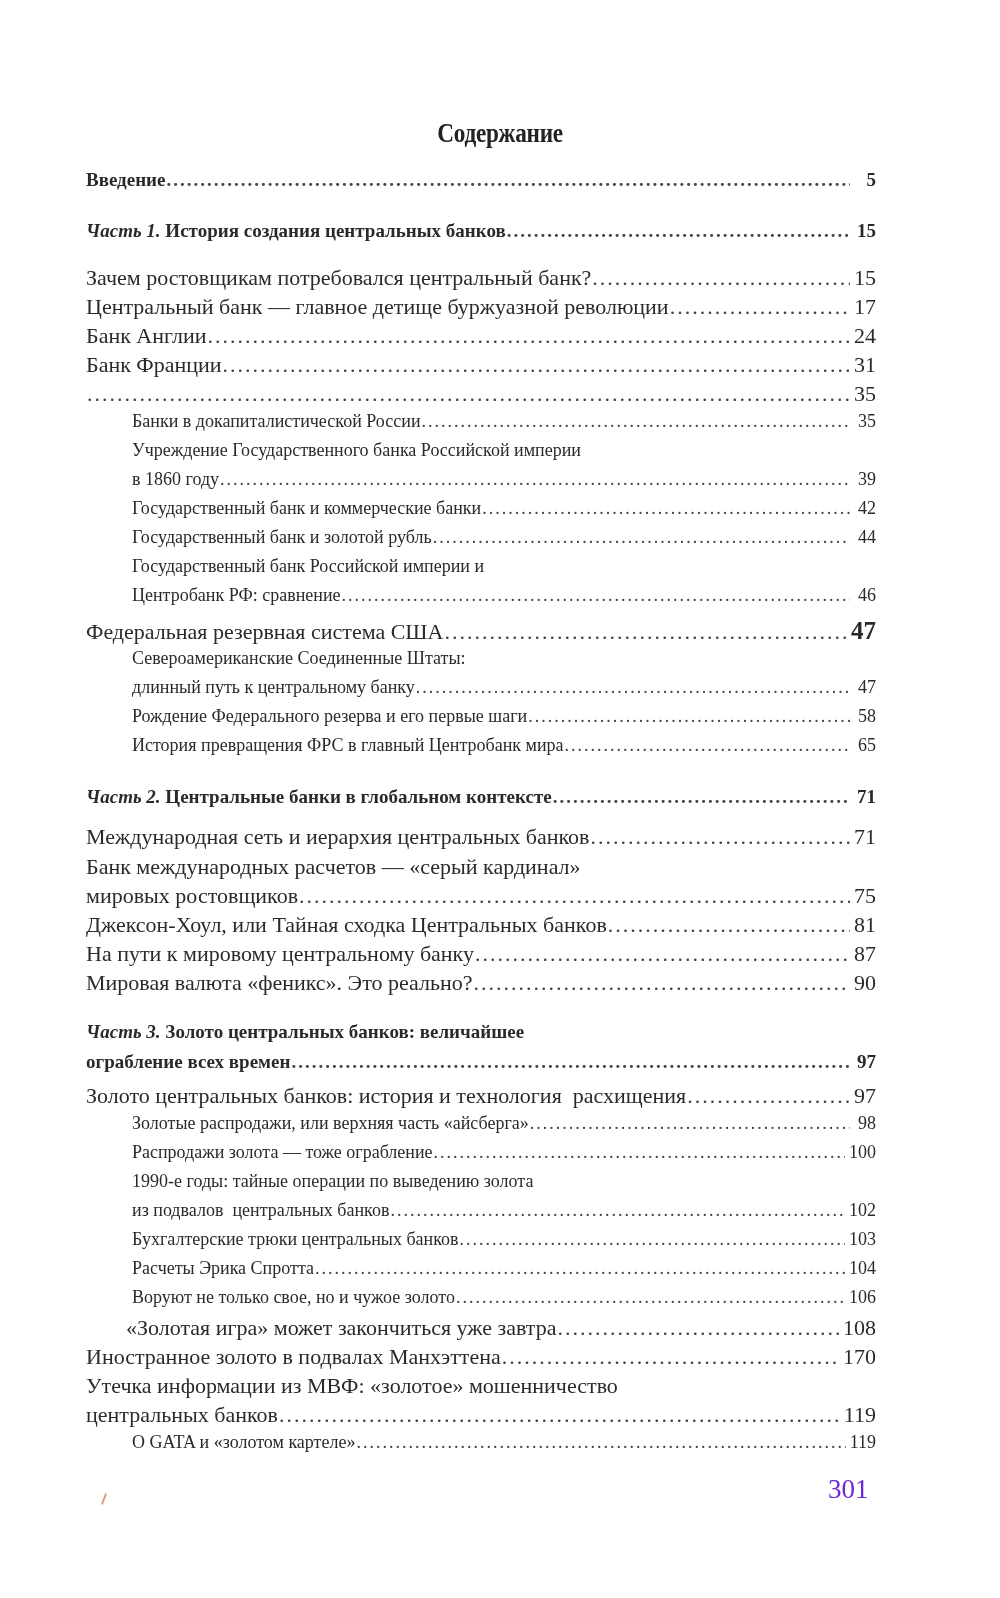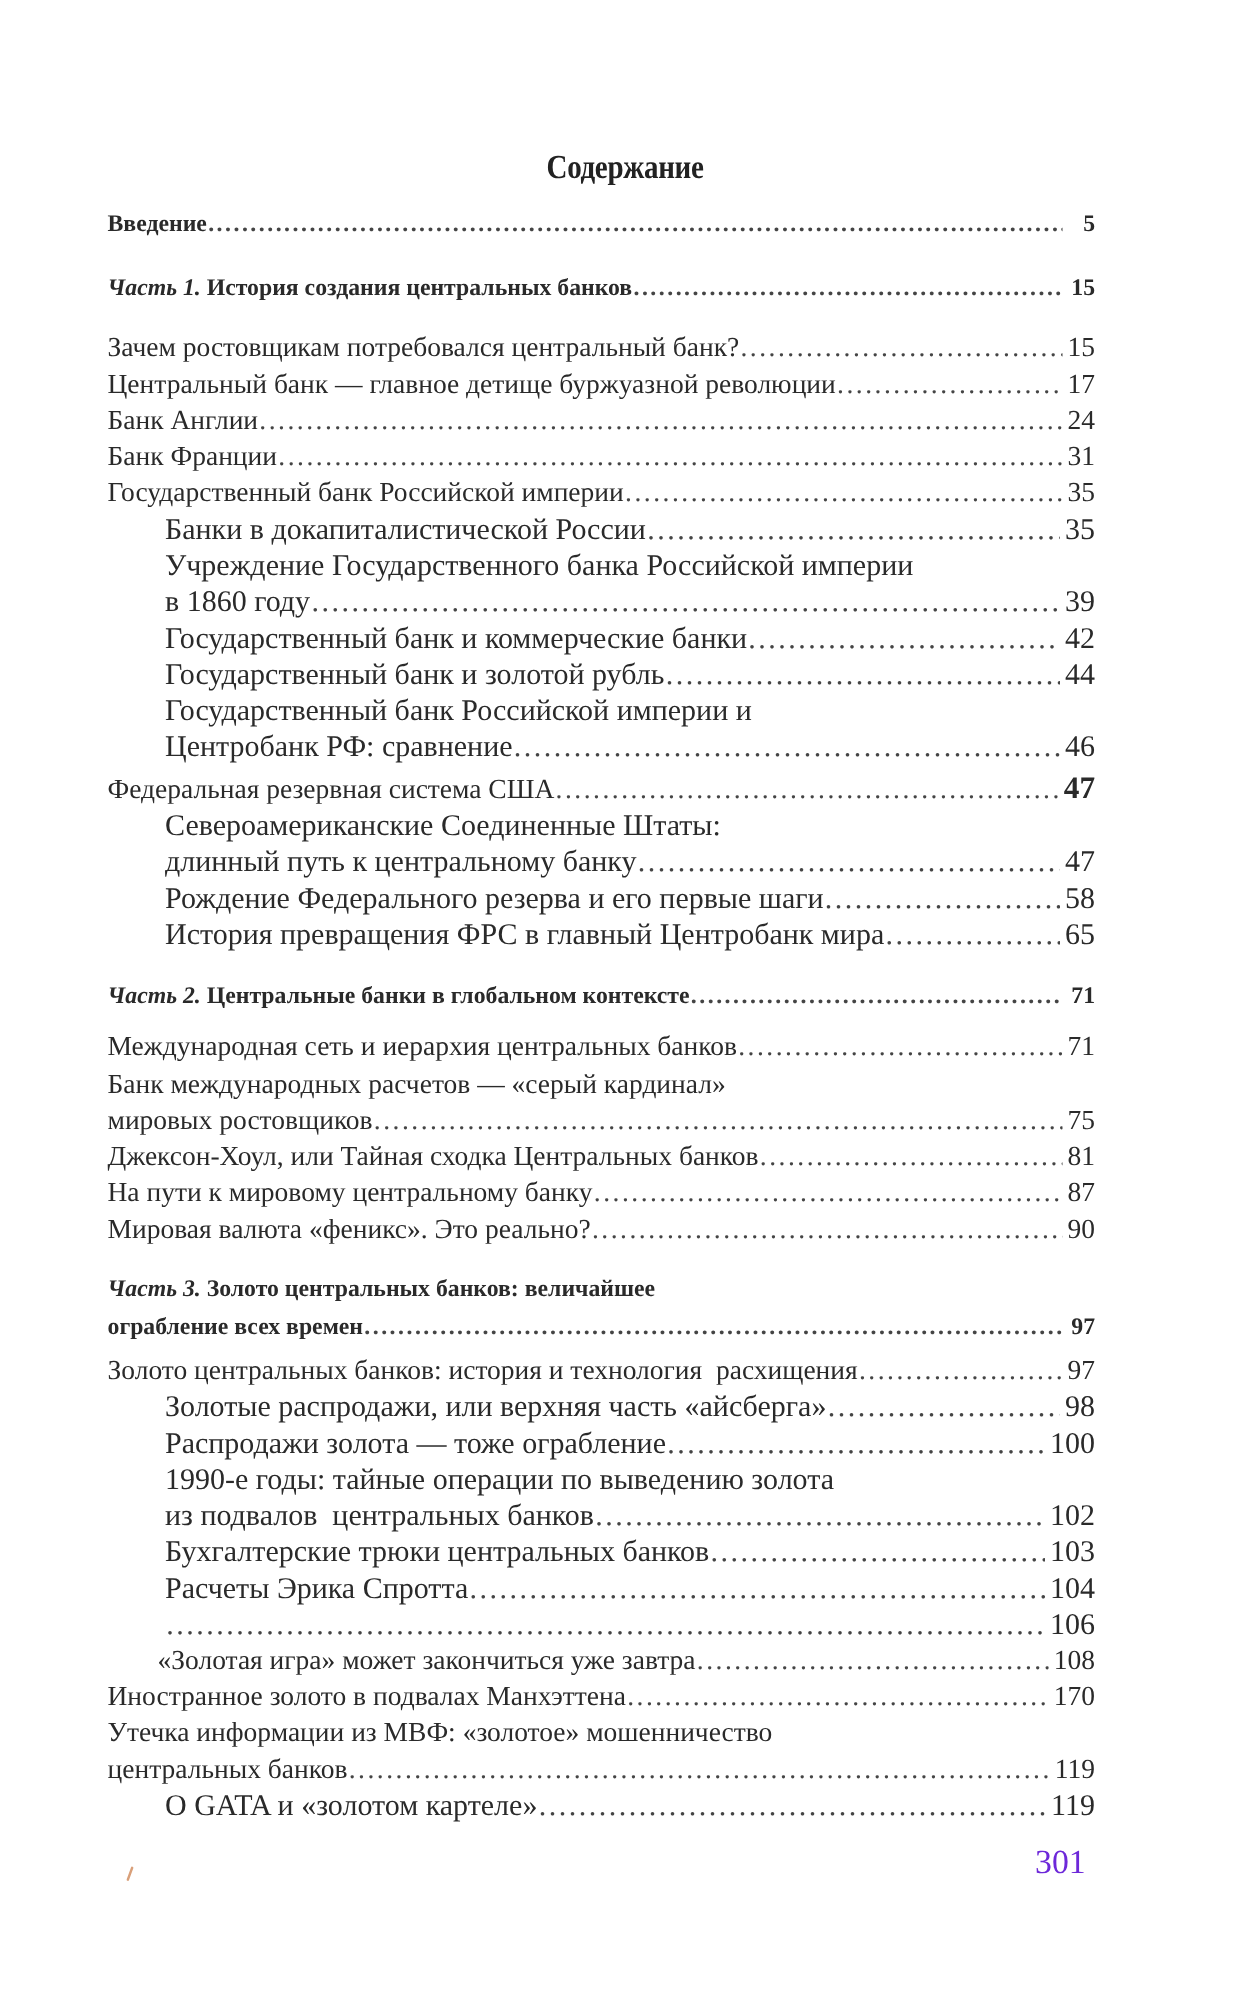--- a/index.html
+++ b/index.html
@@ -61,21 +61,21 @@
       content: "........................................................................................................................................................................................................................................................................";
     }
     .row .pg {
       flex: 0 0 auto;
       text-align: right;
       min-width: 22px;
     }
     .lvl0 { font-size: 19px; font-weight: bold; left: 0; }
     .lvl0 .txt, .lvl0 .pg { transform-origin: left; }
     .lvl1 { font-size: 22px; left: 0; }
-    .lvl2 { font-size: 24px; left: 46px; }
+    .lvl2 { font-size: 18px; left: 46px; }
     .lvl2b { font-size: 22px; left: 40px; justify-content: center; }
     .it { font-style: italic; }
     .b { font-weight: bold; }
     .pg.b { font-weight: bold; font-size: 25px; }
     .folio {
       position: absolute;
       top: 1474px;
       left: 828px;
       font-size: 27px;
       color: #6d28d9;
@@ -126,21 +126,20 @@
       <span class="txt">Банк Англии</span>
       <span class="dots"></span>
       <span class="pg">24</span>
     </div>
     <div class="row lvl1" style="top:354px">
       <span class="txt">Банк Франции</span>
       <span class="dots"></span>
       <span class="pg">31</span>
     </div>
     <div class="row lvl1" style="top:383px">
-      <span class="txt">Государственный банк Российской империи</span>
       <span class="dots"></span>
       <span class="pg">35</span>
     </div>
     <div class="row lvl2" style="top:412px">
       <span class="txt">Банки в докапиталистической России</span>
       <span class="dots"></span>
       <span class="pg">35</span>
     </div>
     <div class="row lvl2 nodots" style="top:441px">
       <span class="txt">Учреждение Государственного банка Российской империи</span>
@@ -261,20 +260,21 @@
       <span class="txt">Бухгалтерские трюки центральных банков</span>
       <span class="dots"></span>
       <span class="pg">103</span>
     </div>
     <div class="row lvl2" style="top:1259px">
       <span class="txt">Расчеты Эрика Спротта</span>
       <span class="dots"></span>
       <span class="pg">104</span>
     </div>
     <div class="row lvl2" style="top:1288px">
+      <span class="txt">Воруют не только свое, но и чужое золото</span>
       <span class="dots"></span>
       <span class="pg">106</span>
     </div>
     <div class="row lvl2b" style="top:1317px">
       <span class="txt">«Золотая игра» может закончиться уже завтра</span>
       <span class="dots"></span>
       <span class="pg">108</span>
     </div>
     <div class="row lvl1" style="top:1346px">
       <span class="txt">Иностранное золото в подвалах Манхэттена</span>

